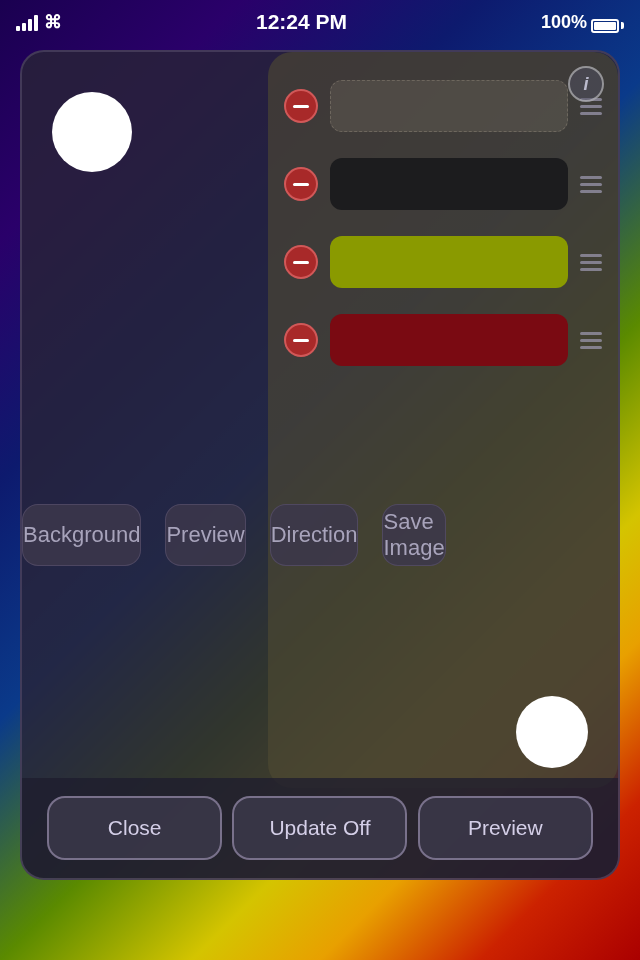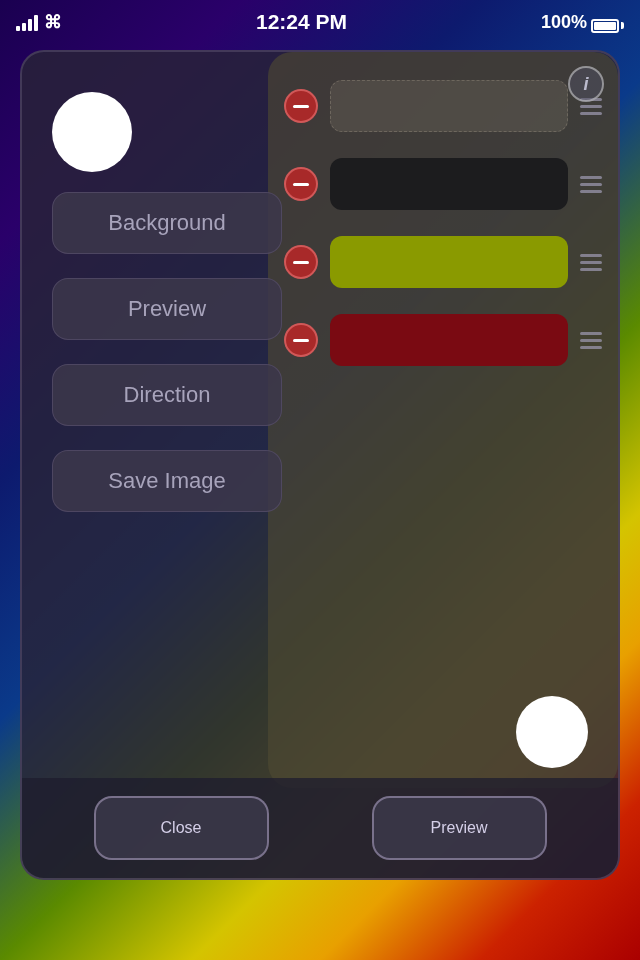--- a/index.html
+++ b/index.html
@@ -112,21 +112,21 @@
     }
 
     
     .left-panel {
       position: absolute;
       top: 0;
       left: 0;
       width: 290px;
       bottom: 0;
       display: flex;
-      flex-direction: column;
+      flex-direction: row;
       align-items: center;
       justify-content: flex-start;
       padding-top: 140px;
       gap: 24px;
       z-index: 15;
     }
 
     .menu-btn {
       width: 230px;
       height: 62px;
@@ -233,21 +233,21 @@
       background: rgba(30, 28, 45, 0.75);
     }
 
     .action-btn {
       height: 64px;
       width: 175px;
       background: rgba(60, 58, 75, 0.8);
       border-radius: 18px;
       border: 2px solid rgba(150, 140, 170, 0.7);
       color: rgba(220, 215, 240, 0.95);
-      font-size: 16px;
+      font-size: 21px;
       font-weight: 500;
       display: flex;
       align-items: center;
       justify-content: center;
       cursor: pointer;
     }
 
     
     .signal-bars {
       display: flex;
@@ -398,17 +398,20 @@
 
   </div>
 
   <div class="white-circle-br"></div>
 
   <div class="bottom-bar">
     <div class="action-btn">
       <span>Close</span>
     </div>
     <div class="action-btn">
+      <span>Update Off</span>
+    </div>
+    <div class="action-btn">
       <span>Preview</span>
     </div>
   </div>
 
 </div>
 
 </body></html>

